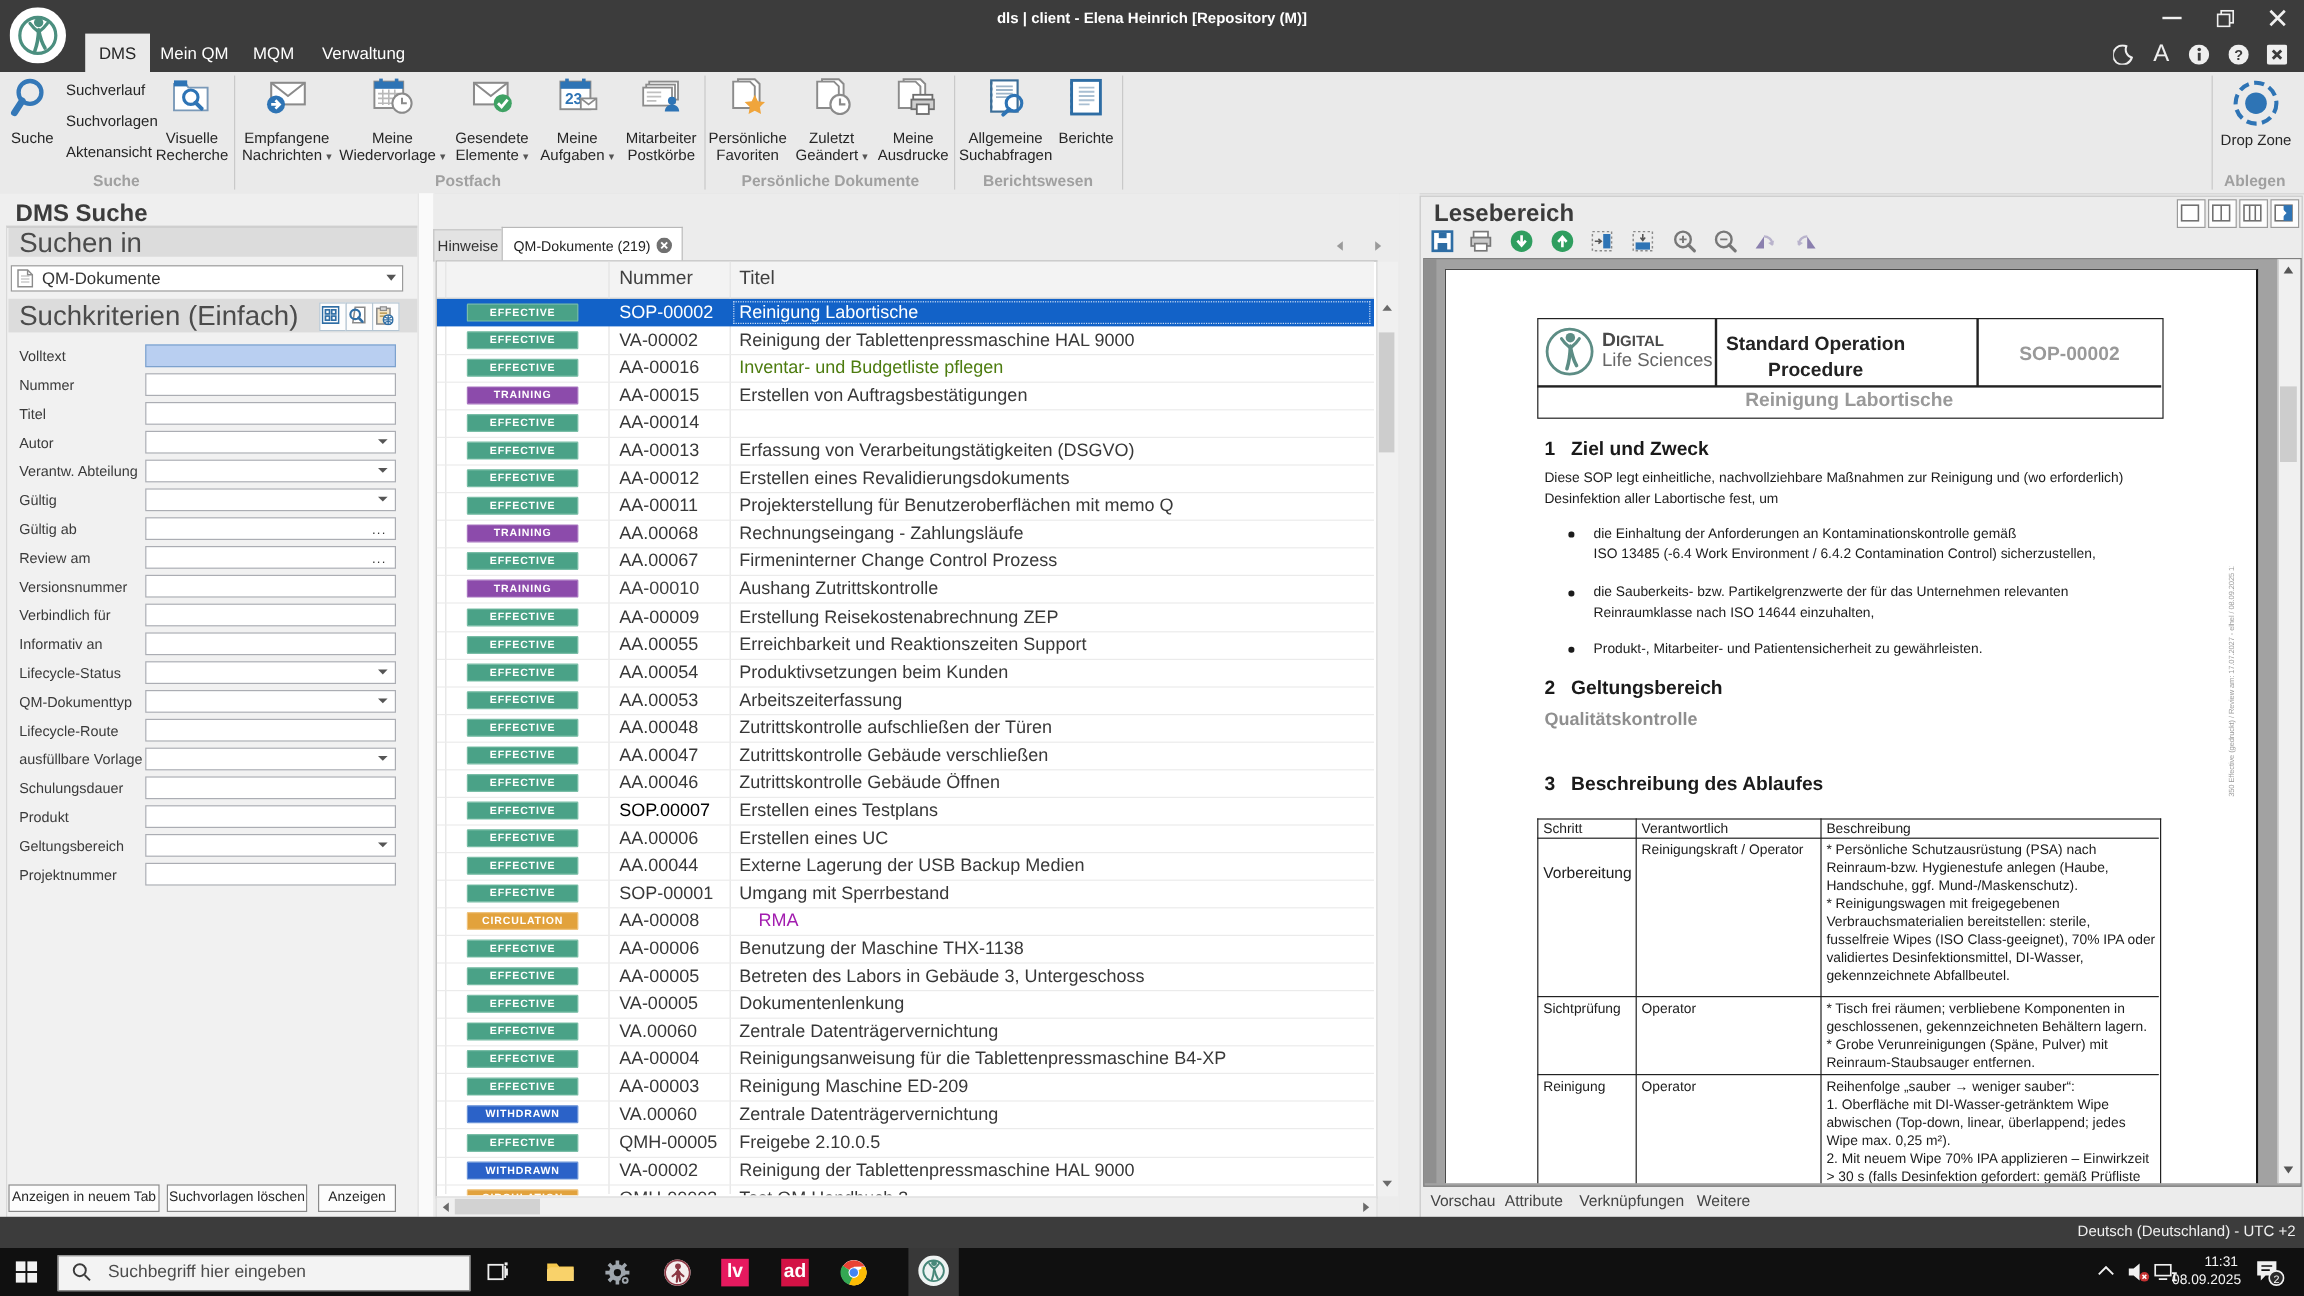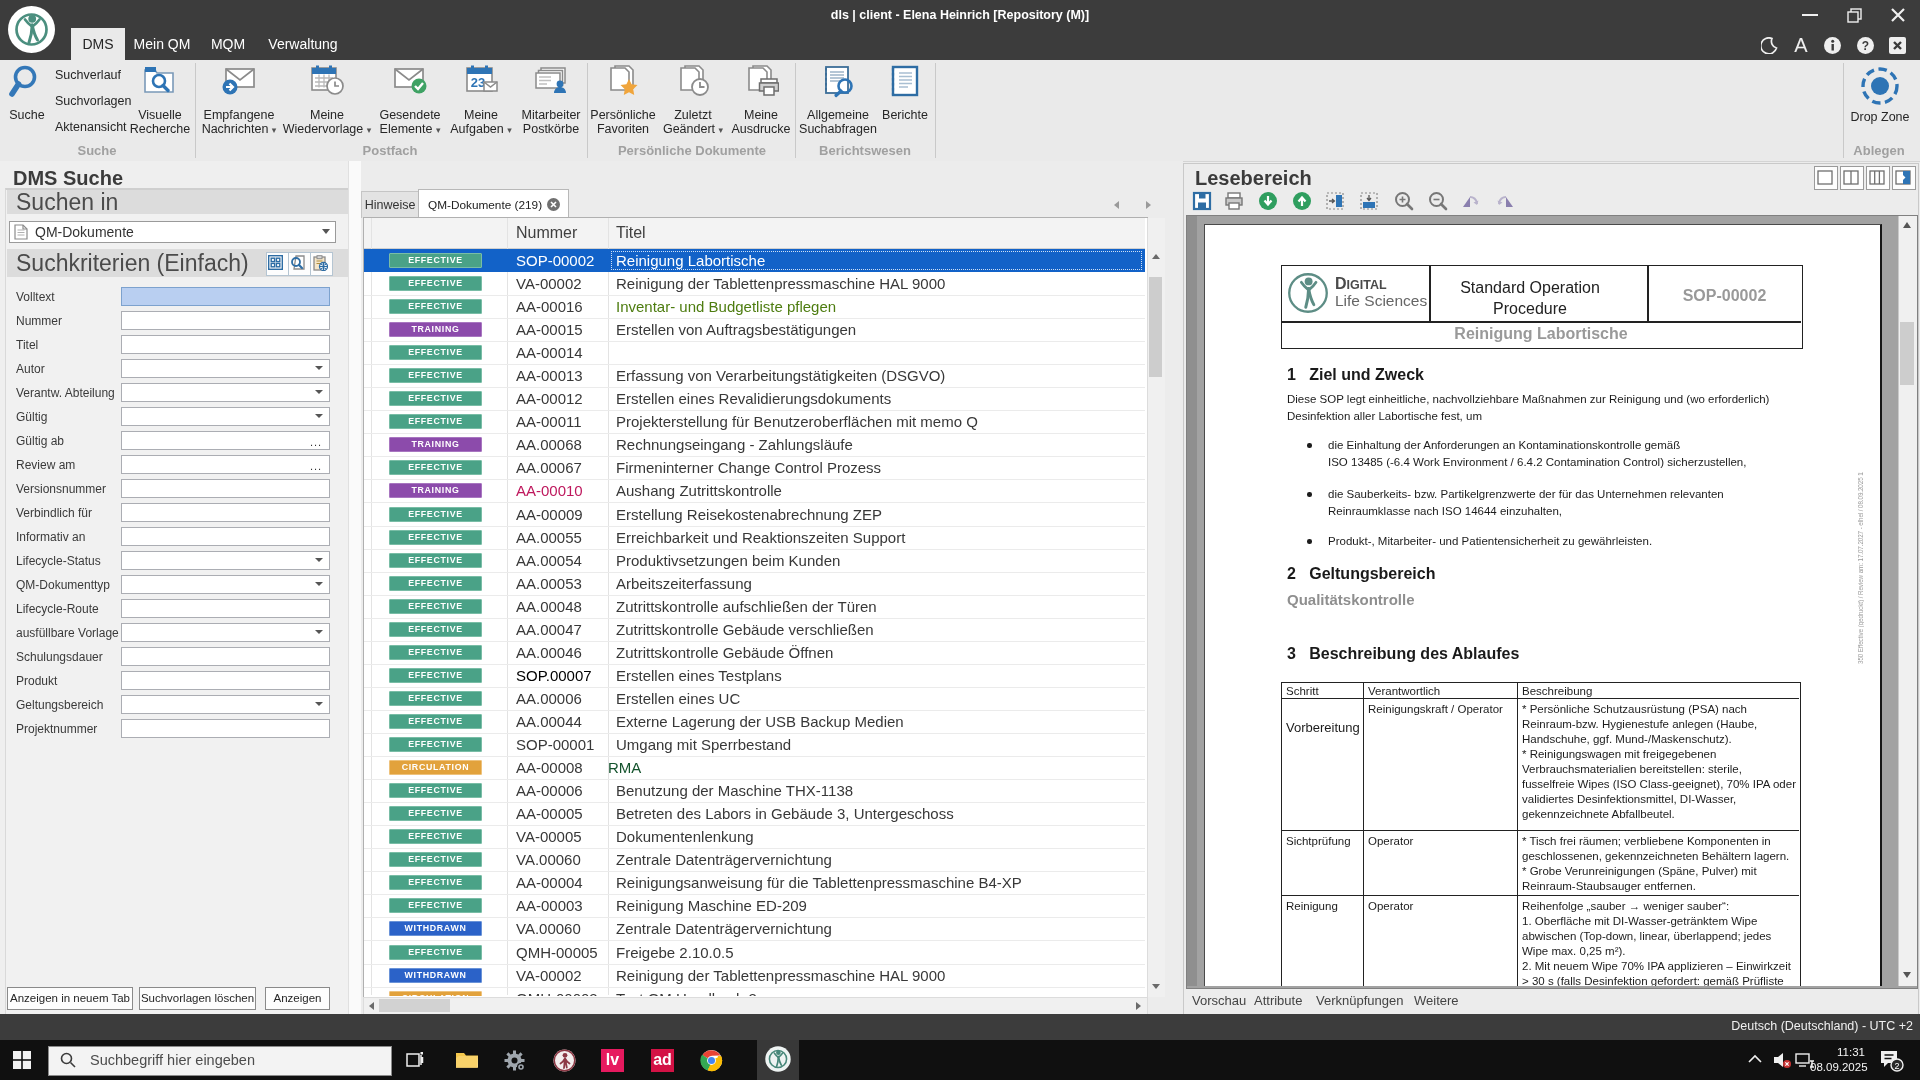--- a/index.html
+++ b/index.html
@@ -311,21 +311,21 @@
 <div class="rowline" style="top:184px"></div>
 <div class="badge b-tra" style="left:25px;top:188px">TRAINING</div>
 <div class="cell" style="left:152px;top:187px;width:88px;color:#383838">AA.00068</div>
 <div class="cell" style="left:252px;top:187px;width:520px;color:#383838">Rechnungseingang - Zahlungsläufe</div>
 <div class="rowline" style="top:207px"></div>
 <div class="badge b-eff" style="left:25px;top:211px">EFFECTIVE</div>
 <div class="cell" style="left:152px;top:210px;width:88px;color:#383838">AA.00067</div>
 <div class="cell" style="left:252px;top:210px;width:520px;color:#383838">Firmeninterner Change Control Prozess</div>
 <div class="rowline" style="top:230px"></div>
 <div class="badge b-tra" style="left:25px;top:234px">TRAINING</div>
-<div class="cell" style="left:152px;top:233px;width:88px;color:#be185d">AA-00010</div>
+<div class="cell" style="left:152px;top:233px;width:88px;color:#404040">AA-00010</div>
 <div class="cell" style="left:252px;top:233px;width:520px;color:#383838">Aushang Zutrittskontrolle</div>
 <div class="rowline" style="top:253px"></div>
 <div class="badge b-eff" style="left:25px;top:258px">EFFECTIVE</div>
 <div class="cell" style="left:152px;top:257px;width:88px;color:#383838">AA-00009</div>
 <div class="cell" style="left:252px;top:257px;width:520px;color:#383838">Erstellung Reisekostenabrechnung ZEP</div>
 <div class="rowline" style="top:277px"></div>
 <div class="badge b-eff" style="left:25px;top:281px">EFFECTIVE</div>
 <div class="cell" style="left:152px;top:280px;width:88px;color:#383838">AA.00055</div>
 <div class="cell" style="left:252px;top:280px;width:520px;color:#383838">Erreichbarkeit und Reaktionszeiten Support</div>
 <div class="rowline" style="top:300px"></div>
@@ -360,21 +360,21 @@
 <div class="badge b-eff" style="left:25px;top:465px">EFFECTIVE</div>
 <div class="cell" style="left:152px;top:464px;width:88px;color:#383838">AA.00044</div>
 <div class="cell" style="left:252px;top:464px;width:520px;color:#383838">Externe Lagerung der USB Backup Medien</div>
 <div class="rowline" style="top:484px"></div>
 <div class="badge b-eff" style="left:25px;top:488px">EFFECTIVE</div>
 <div class="cell" style="left:152px;top:487px;width:88px;color:#383838">SOP-00001</div>
 <div class="cell" style="left:252px;top:487px;width:520px;color:#383838">Umgang mit Sperrbestand</div>
 <div class="rowline" style="top:507px"></div>
 <div class="badge b-cir" style="left:25px;top:511px">CIRCULATION</div>
 <div class="cell" style="left:152px;top:510px;width:88px;color:#383838">AA-00008</div>
-<div class="cell" style="left:244px;top:510px;width:520px;color:#14532d">RMA</div>
+<div class="cell" style="left:268px;top:510px;width:520px;color:#a21caf">RMA</div>
 <div class="rowline" style="top:530px"></div>
 <div class="badge b-eff" style="left:25px;top:534px">EFFECTIVE</div>
 <div class="cell" style="left:152px;top:533px;width:88px;color:#383838">AA-00006</div>
 <div class="cell" style="left:252px;top:533px;width:520px;color:#383838">Benutzung der Maschine THX-1138</div>
 <div class="rowline" style="top:553px"></div>
 <div class="badge b-eff" style="left:25px;top:557px">EFFECTIVE</div>
 <div class="cell" style="left:152px;top:556px;width:88px;color:#383838">AA-00005</div>
 <div class="cell" style="left:252px;top:556px;width:520px;color:#383838">Betreten des Labors in Gebäude 3, Untergeschoss</div>
 <div class="rowline" style="top:576px"></div>
 <div class="badge b-eff" style="left:25px;top:580px">EFFECTIVE</div>
@@ -501,21 +501,21 @@
         <svg class="a" style="left:82px;top:47px" width="42" height="42" viewBox="0 0 47 47">
 <circle cx="23.5" cy="23.5" r="21" fill="none" stroke="#5d8d85" stroke-width="2.6"></circle>
 <circle cx="24.2" cy="10.5" r="4.4" fill="#5d8d85"></circle>
 <path d="M24 20 C21.5 18 18.5 15.5 16 11.5" stroke="#5d8d85" stroke-width="3" fill="none" stroke-linecap="round"></path>
 <path d="M24.5 20 C27 18 30 15.5 32.5 11.5" stroke="#5d8d85" stroke-width="3" fill="none" stroke-linecap="round"></path>
 <path d="M24.2 18.5 C24 27 23 33 21 39.5" stroke="#5d8d85" stroke-width="3.3" fill="none" stroke-linecap="round"></path>
 <path d="M24.2 18.5 C25.5 26.5 27.5 32 30 36.5" stroke="#5d8d85" stroke-width="3.3" fill="none" stroke-linecap="round"></path>
 </svg>
         <div class="a" style="left:130px;top:50px;font-size:16px;font-weight:bold;color:#4a4a4a">D<span style="font-size:12.5px">IGITAL</span></div>
         <div class="a" style="left:130px;top:67px;font-size:15.5px;color:#666">Life Sciences</div>
-        <div class="a" style="left:238px;top:52px;width:174px;text-align:center;font-size:16px;font-weight:normal;color:#222;line-height:21px">Standard Operation<br>Procedure</div>
+        <div class="a" style="left:221px;top:52px;width:174px;text-align:center;font-size:16px;font-weight:bold;color:#222;line-height:21px">Standard Operation<br>Procedure</div>
         <div class="a" style="left:443px;top:62px;width:153px;text-align:center;font-size:16px;font-weight:bold;color:#999">SOP-00002</div>
         <div class="a" style="left:76px;top:100px;width:520px;text-align:center;font-size:16px;font-weight:bold;color:#999">Reinigung Labortische</div>
         <div class="a" style="left:82px;top:141px;font-size:16px;font-weight:bold;color:#1a1a1a">1&nbsp;&nbsp;&nbsp;Ziel und Zweck</div>
         <div class="a" style="left:82px;top:166px;width:490px;font-size:11.5px;line-height:17px;color:#1c1c1c">Diese SOP legt einheitliche, nachvollziehbare Maßnahmen zur Reinigung und (wo erforderlich)<br>Desinfektion aller Labortische fest, um</div>
         <div class="a" style="left:102px;top:218px;width:4.5px;height:4.5px;border-radius:50%;background:#1c1c1c"></div>
         <div class="a" style="left:123px;top:212px;width:440px;font-size:11.5px;line-height:17px;color:#1c1c1c">die Einhaltung der Anforderungen an Kontaminationskontrolle gemäß<br>ISO&nbsp;13485&nbsp;(-6.4&nbsp;Work Environment / 6.4.2&nbsp;Contamination Control) sicherzustellen,</div>
         <div class="a" style="left:102px;top:267px;width:4.5px;height:4.5px;border-radius:50%;background:#1c1c1c"></div>
         <div class="a" style="left:123px;top:261px;width:440px;font-size:11.5px;line-height:17px;color:#1c1c1c">die Sauberkeits- bzw. Partikelgrenzwerte der für das Unternehmen relevanten<br>Reinraumklasse nach ISO&nbsp;14644&nbsp;einzuhalten,</div>
         <div class="a" style="left:102px;top:314px;width:4.5px;height:4.5px;border-radius:50%;background:#1c1c1c"></div>
         <div class="a" style="left:123px;top:308px;width:440px;font-size:11.5px;line-height:17px;color:#1c1c1c">Produkt-, Mitarbeiter- und Patientensicherheit zu gewährleisten.</div>

